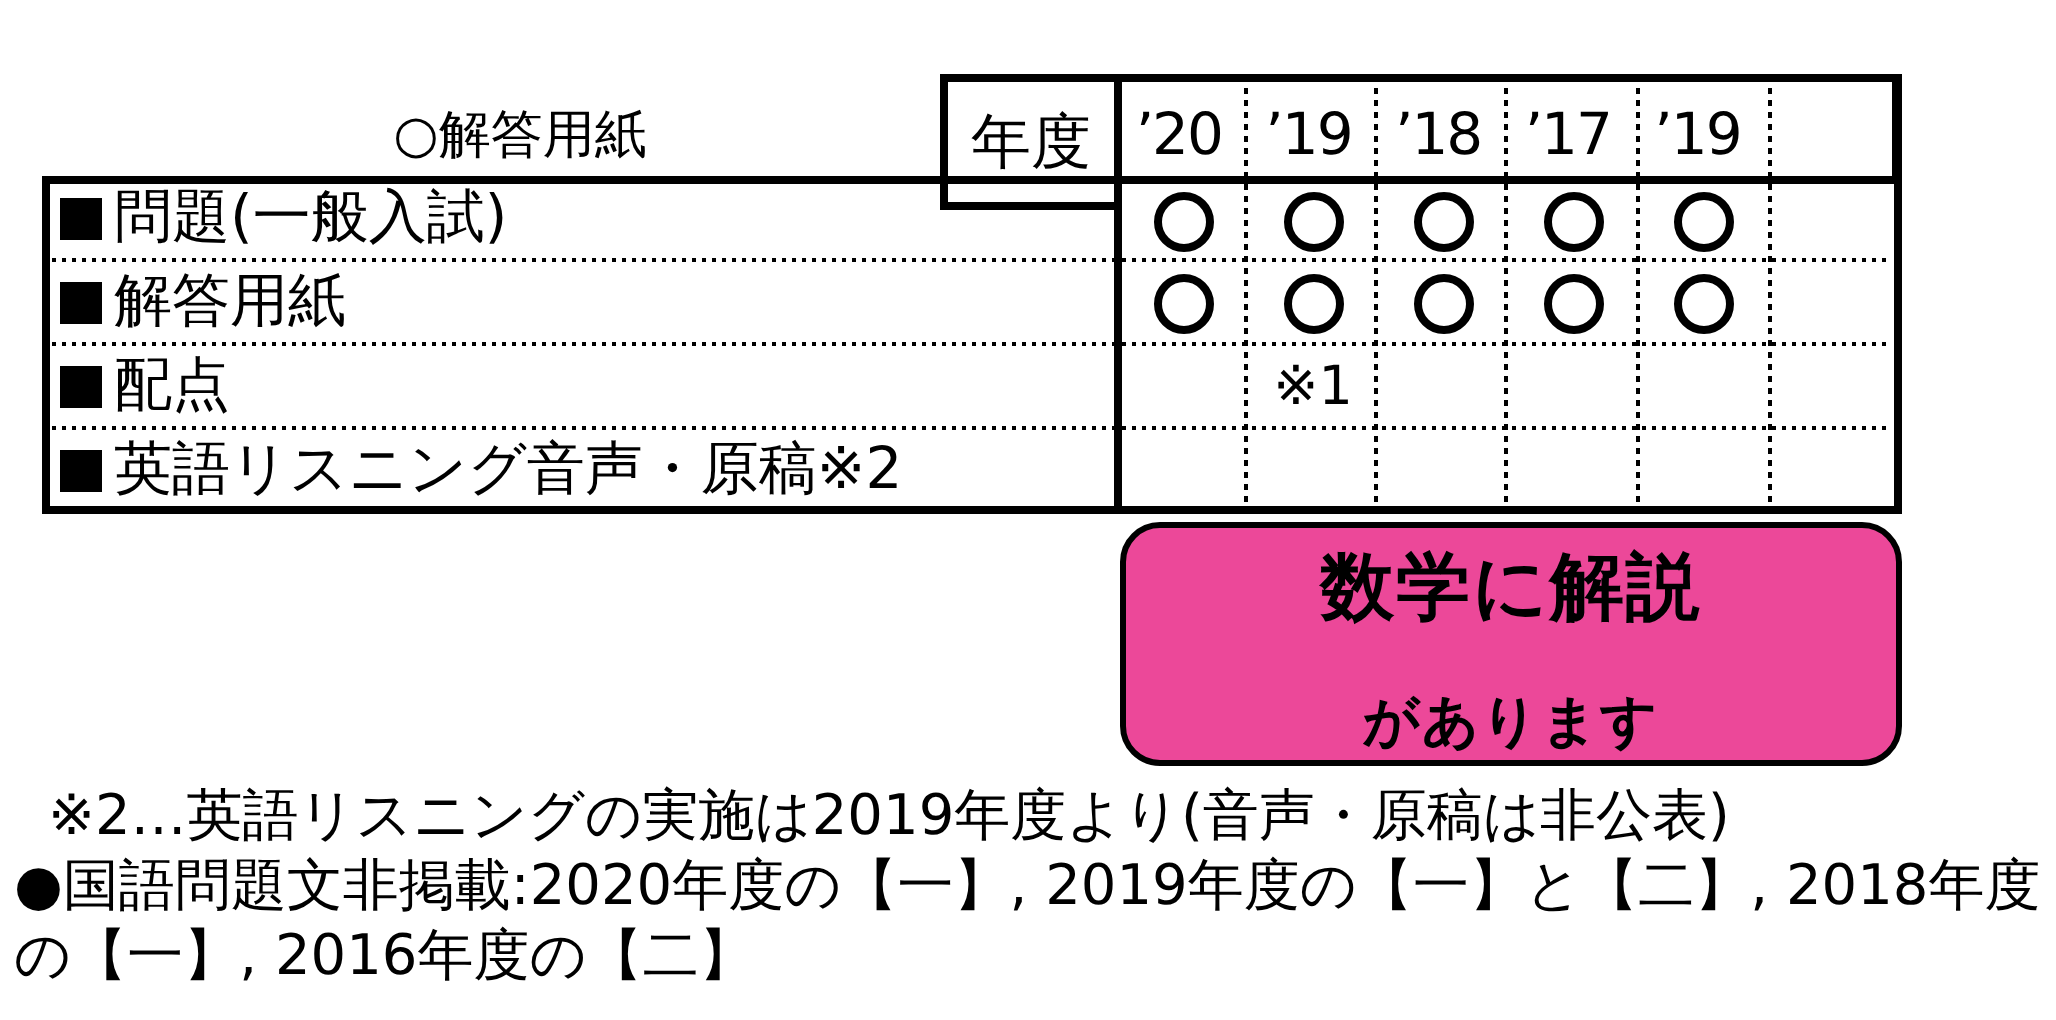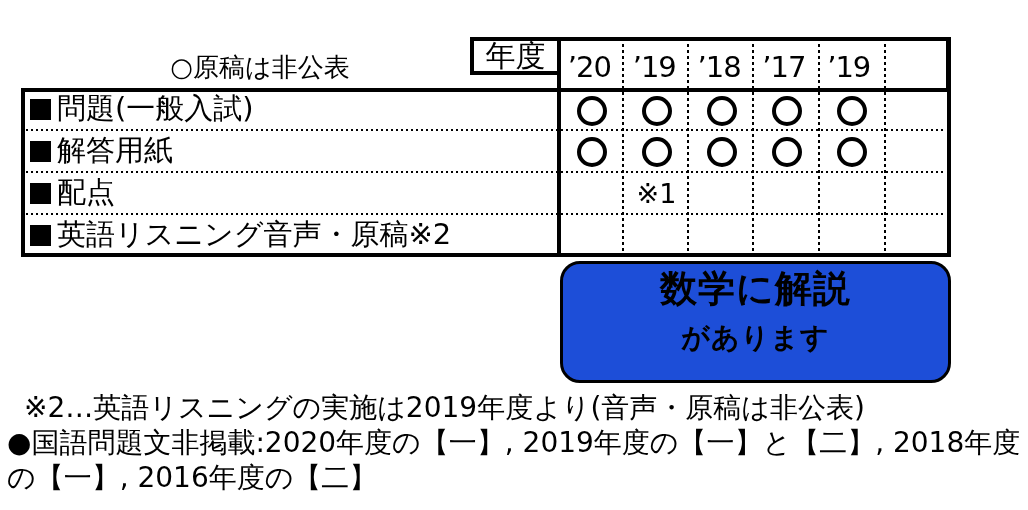--- a/index.html
+++ b/index.html
@@ -8,21 +8,21 @@
     position:relative; width:1028px; height:510px; background:#fff;
     font-family:"DejaVu Sans", sans-serif; color:#000; overflow:hidden;
   }
   
   .legend {
     position:absolute; left:110px; top:50px; width:300px;
     font-size:26px; text-align:center; white-space:nowrap;
   }
   
   .nendo-box {
-    position:absolute; left:470px; top:37px; width:91px; height:38px;
+    position:absolute; left:470px; top:37px; width:91px; height:68px;
     border:4px solid #000; display:flex; align-items:center; justify-content:center;
     font-size:30px; background:#fff;
   }
   
   .year-header {
     position:absolute; left:557px; top:37px; width:394px; height:55px;
     border-top:4px solid #000; border-right:5px solid #000;
     display:grid; grid-template-columns:repeat(6,1fr);
   }
   .year-cell {
@@ -60,41 +60,41 @@
     display:flex; align-items:center; justify-content:center;
     font-size:27px; white-space:nowrap;
   }
   .circle {
     width:30px; height:30px; border:4px solid #000; border-radius:50%;
     display:inline-block;
   }
   
   .callout {
     position:absolute; left:560px; top:261px; width:391px; height:122px;
-    border:3px solid #000; border-radius:20px; background:#1d4ed8;
-    display:flex; flex-direction:column; align-items:center; justify-content:flex-start; gap:5px;
+    border:3px solid #000; border-radius:20px; background:#ec4899;
+    display:flex; flex-direction:column; align-items:center; justify-content:flex-end; gap:23px;
   }
   .callout-line1 { font-size:37px; font-weight:bold; letter-spacing:1px; }
   .callout-line2 { font-size:28px; font-weight:bold; letter-spacing:1px; }
   
   .fn { position:absolute; font-size:28px; white-space:nowrap; }
   .fn1 { left:24px; top:351px; }
   .fn2 { left:24px; top:389px; }
   .fn3 {
     position:absolute; left:7px; top:425px; width:1016px;
     font-size:28px; line-height:35px; white-space:normal;
     overflow-wrap:break-word; word-break:break-all;
   }
 </style>
 </head>
 <body>
 
 <div class="page">
 
-  <div class="legend">○原稿は非公表</div>
+  <div class="legend">○解答用紙</div>
 
   <div class="nendo-box">
     <span>年度</span>
   </div>
 
   <div class="year-header">
     <div class="year-cell">’20</div>
     <div class="year-cell">’19</div>
     <div class="year-cell">’18</div>
     <div class="year-cell">’17</div>

